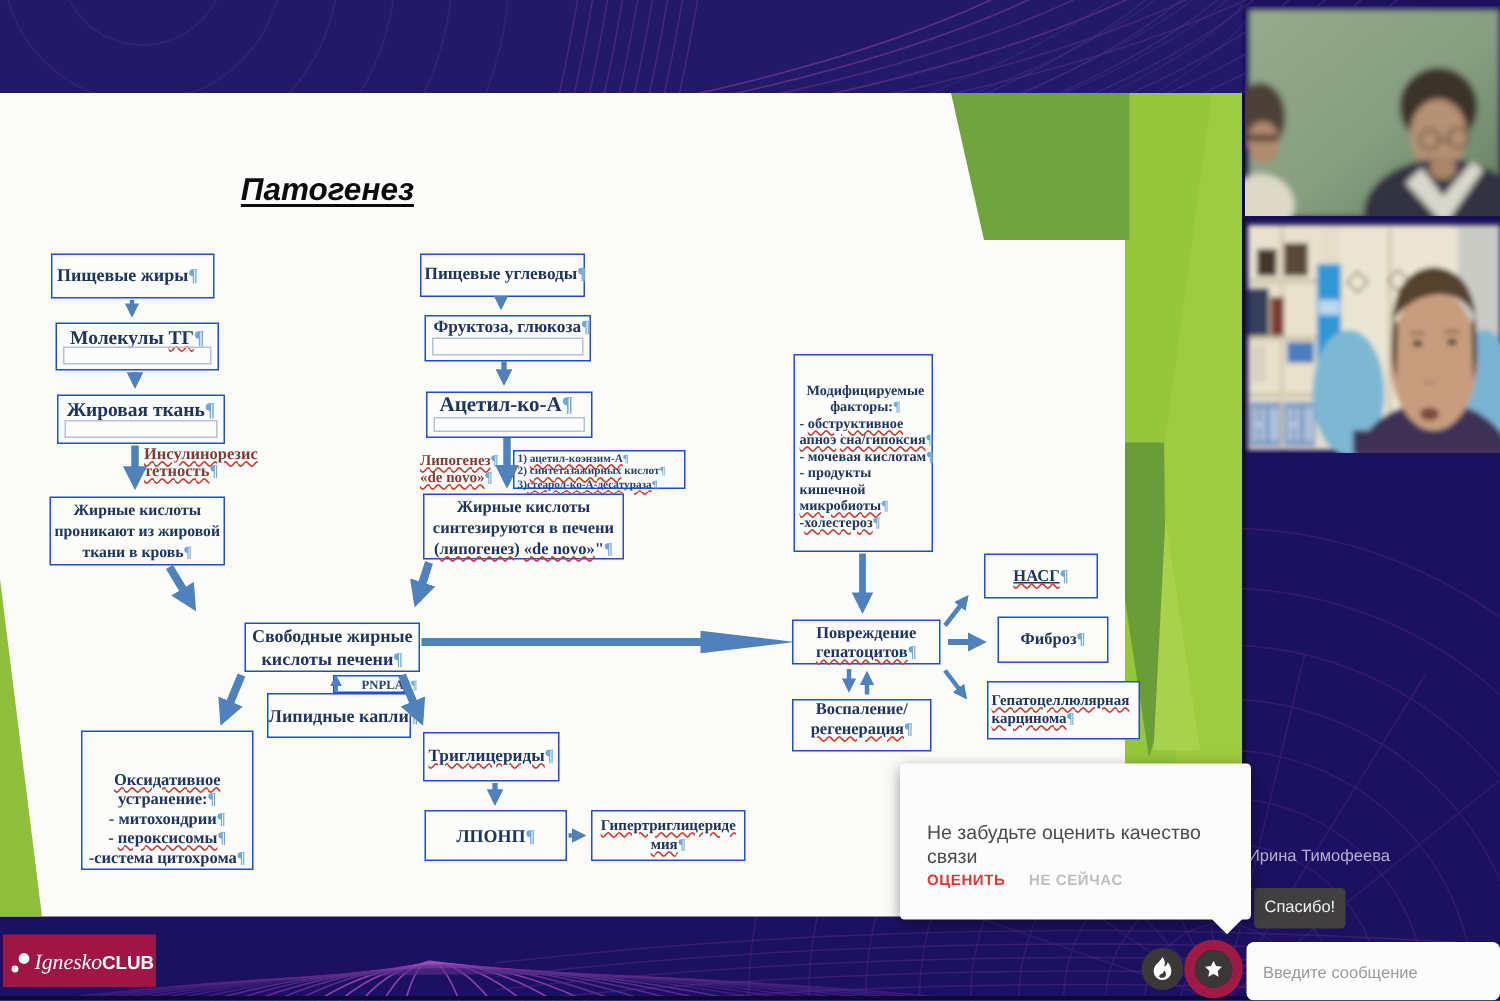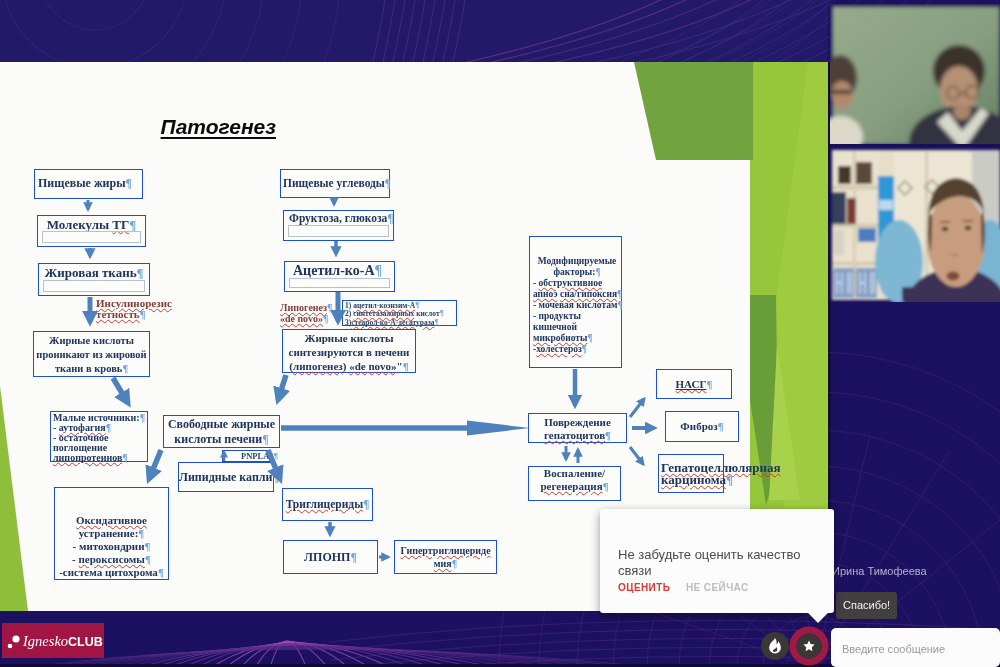--- a/index.html
+++ b/index.html
@@ -120,41 +120,40 @@
       <polygon points="0,324 28,549 0,549" fill="#8fbe3a"></polygon>
     </svg>
   </div>
   <div class="title">Патогенез</div>
 
   <div class="bx" style="left:34px;top:169px;width:109px;height:30px;font-size:12px;line-height:27px;text-align:left;padding-left:3px;">Пищевые жиры<span class="p">¶</span></div>
   <div class="bx" style="left:37px;top:215px;width:109px;height:32px;font-size:13px;line-height:17px;">Молекулы <span class="rw">ТГ</span><span class="p">¶</span><span class="inner" style="left:4px;right:4px;top:15px;bottom:3px;"></span></div>
   <div class="bx" style="left:38px;top:263px;width:112px;height:33px;font-size:13px;line-height:18px;">Жировая ткань<span class="p">¶</span><span class="inner" style="left:4px;right:4px;top:16px;bottom:3px;"></span></div>
   <div class="lbl" style="left:96px;top:298px;width:74px;font-size:11px;line-height:11px;text-align:left;"><span class="rw">Инсулинорезис</span><br><span class="rw">тетность</span><span class="p">¶</span></div>
   <div class="bx" style="left:33px;top:331px;width:117px;height:46px;font-size:10.5px;line-height:14px;padding-top:2px;">Жирные кислоты<br>проникают из жировой<br>ткани в кровь<span class="p">¶</span></div>
-  <div class="bx" style="left:50px;top:411px;width:98px;height:51px;font-size:10px;line-height:10px;text-align:left;padding:1px 0 0 2px;">Малые источники:<span class="p">¶</span><br>- <span class="rw">аутофагия</span><span class="p">¶</span><br>- остаточное<br>поглощение<br><span class="rw">липопротеинов</span><span class="p">¶</span></div>
   <div class="bx" style="left:54px;top:487px;width:115px;height:93px;font-size:11px;line-height:13px;padding-top:26px;"><span class="rw">Оксидативное</span><br>устранение:<span class="p">¶</span><br>- митохондрии<span class="p">¶</span><br>- <span class="rw">пероксисомы</span><span class="p">¶</span><br>-система цитохрома<span class="p">¶</span></div>
 
   <div class="bx" style="left:280px;top:169px;width:110px;height:29px;font-size:11.5px;line-height:26px;text-align:left;padding-left:2px;">Пищевые углеводы<span class="p">¶</span></div>
   <div class="bx" style="left:283px;top:210px;width:111px;height:31px;font-size:11.5px;line-height:15px;text-align:left;padding-left:5px;">Фруктоза, глюкоза<span class="p">¶</span><span class="inner" style="left:4px;right:4px;top:14px;bottom:3px;"></span></div>
   <div class="bx" style="left:284px;top:261px;width:111px;height:31px;font-size:14px;line-height:18px;text-align:left;padding-left:8px;">Ацетил-ко-А<span class="p">¶</span><span class="inner" style="left:4px;right:4px;top:16px;bottom:3px;"></span></div>
   <div class="lbl" style="left:280px;top:302px;width:52px;font-size:10px;line-height:11px;text-align:left;"><span class="rw">Липогенез</span><span class="p">¶</span><br><span class="rw">«de novo»</span><span class="p">¶</span></div>
   <div class="bx" style="left:342px;top:300px;width:115px;height:26px;font-size:7.5px;line-height:8.4px;text-align:left;padding:1px 0 0 2px;color:#27456e;">1) <span class="rw">ацетил-коэнзим-А</span><span class="p">¶</span><br>2) <span class="rw">синтетазажирных</span> кислот<span class="p">¶</span><br>3)<span class="rw">стеарол-ко-А-десатураза</span><span class="p">¶</span></div>
   <div class="bx" style="left:282px;top:329px;width:134px;height:44px;font-size:11px;line-height:14px;padding-top:1px;">Жирные кислоты<br>синтезируются в печени<br>(<span class="rw">липогенез</span>) <span class="rw">«de novo»</span>"<span class="p">¶</span></div>
   <div class="bx" style="left:163px;top:415px;width:117px;height:33px;font-size:12px;line-height:15px;padding-top:1px;">Свободные жирные<br>кислоты печени<span class="p">¶</span></div>
   <div class="bx" style="left:222px;top:450px;width:48px;height:12px;font-size:8.5px;line-height:11px;text-align:left;padding-left:18px;color:#27456e;">PNPLA3<span class="p">¶</span></div>
   <div class="bx" style="left:178px;top:462px;width:96px;height:30px;font-size:12px;line-height:28px;">Липидные капли<span class="p">¶</span></div>
   <div class="bx" style="left:282px;top:488px;width:91px;height:33px;font-size:11.5px;line-height:30px;"><span class="rw">Триглицериды</span><span class="p">¶</span></div>
   <div class="bx" style="left:283px;top:540px;width:95px;height:34px;font-size:12px;line-height:32px;">ЛПОНП<span class="p">¶</span></div>
   <div class="bx" style="left:394px;top:540px;width:103px;height:34px;font-size:10px;line-height:13px;padding-top:3px;"><span class="rw">Гипертриглицериде</span><br><span class="rw">мия</span><span class="p">¶</span></div>
 
   <div class="bx" style="left:529px;top:236px;width:93px;height:132px;font-size:9.5px;line-height:11px;text-align:left;padding:19px 0 0 3px;"><span style="display:block;text-align:center;">Модифицируемые<br>факторы:<span class="p">¶</span></span>- <span class="rw">обструктивное</span><br><span class="rw">апноэ</span> <span class="rw">сна/гипоксия</span><span class="p">¶</span><br>- мочевая кислотам<span class="p">¶</span><br>- продукты<br>кишечной<br><span class="rw">микробиоты</span><span class="p">¶</span><br>-<span class="rw">холестероз</span><span class="p">¶</span></div>
   <div class="bx" style="left:656px;top:369px;width:76px;height:30px;font-size:11px;line-height:28px;"><span style="text-decoration:underline;"><span class="rw">НАСГ</span></span><span class="p">¶</span></div>
   <div class="bx" style="left:528px;top:413px;width:99px;height:30px;font-size:11px;line-height:13px;padding-top:2px;">Повреждение<br><span class="rw">гепатоцитов</span><span class="p">¶</span></div>
   <div class="bx" style="left:665px;top:411px;width:74px;height:31px;font-size:11px;line-height:29px;">Фиброз<span class="p">¶</span></div>
-  <div class="bx" style="left:658px;top:454px;width:66px;height:39px;font-size:13px;line-height:12px;text-align:left;padding:7px 0 0 2px;"><span class="rw">Гепатоцеллюлярная</span><br><span class="rw">карцинома</span><span class="p">¶</span></div>
+  <div class="bx" style="left:658px;top:454px;width:102px;height:39px;font-size:10px;line-height:12px;text-align:left;padding:7px 0 0 2px;"><span class="rw">Гепатоцеллюлярная</span><br><span class="rw">карцинома</span><span class="p">¶</span></div>
   <div class="bx" style="left:528px;top:466px;width:93px;height:35px;font-size:11px;line-height:13px;padding-top:0;">Воспаление/<br><span class="rw">регенерация</span><span class="p">¶</span></div>
 
   <svg width="1000" height="667" style="position:absolute;left:0;top:0;z-index:7;pointer-events:none;" xmlns="http://www.w3.org/2000/svg">
     <defs>
       <marker id="ah" viewBox="0 0 10 10" refX="7" refY="5" markerWidth="3.2" markerHeight="3.2" orient="auto-start-reverse">
           <path d="M0,0 L10,5 L0,10 z" fill="#4f81bd"></path>
         </marker>
     </defs>
     <g stroke="#4f81bd" fill="none">
       <line x1="88" y1="200" x2="88" y2="209" stroke-width="3" marker-end="url(#ah)"></line>

